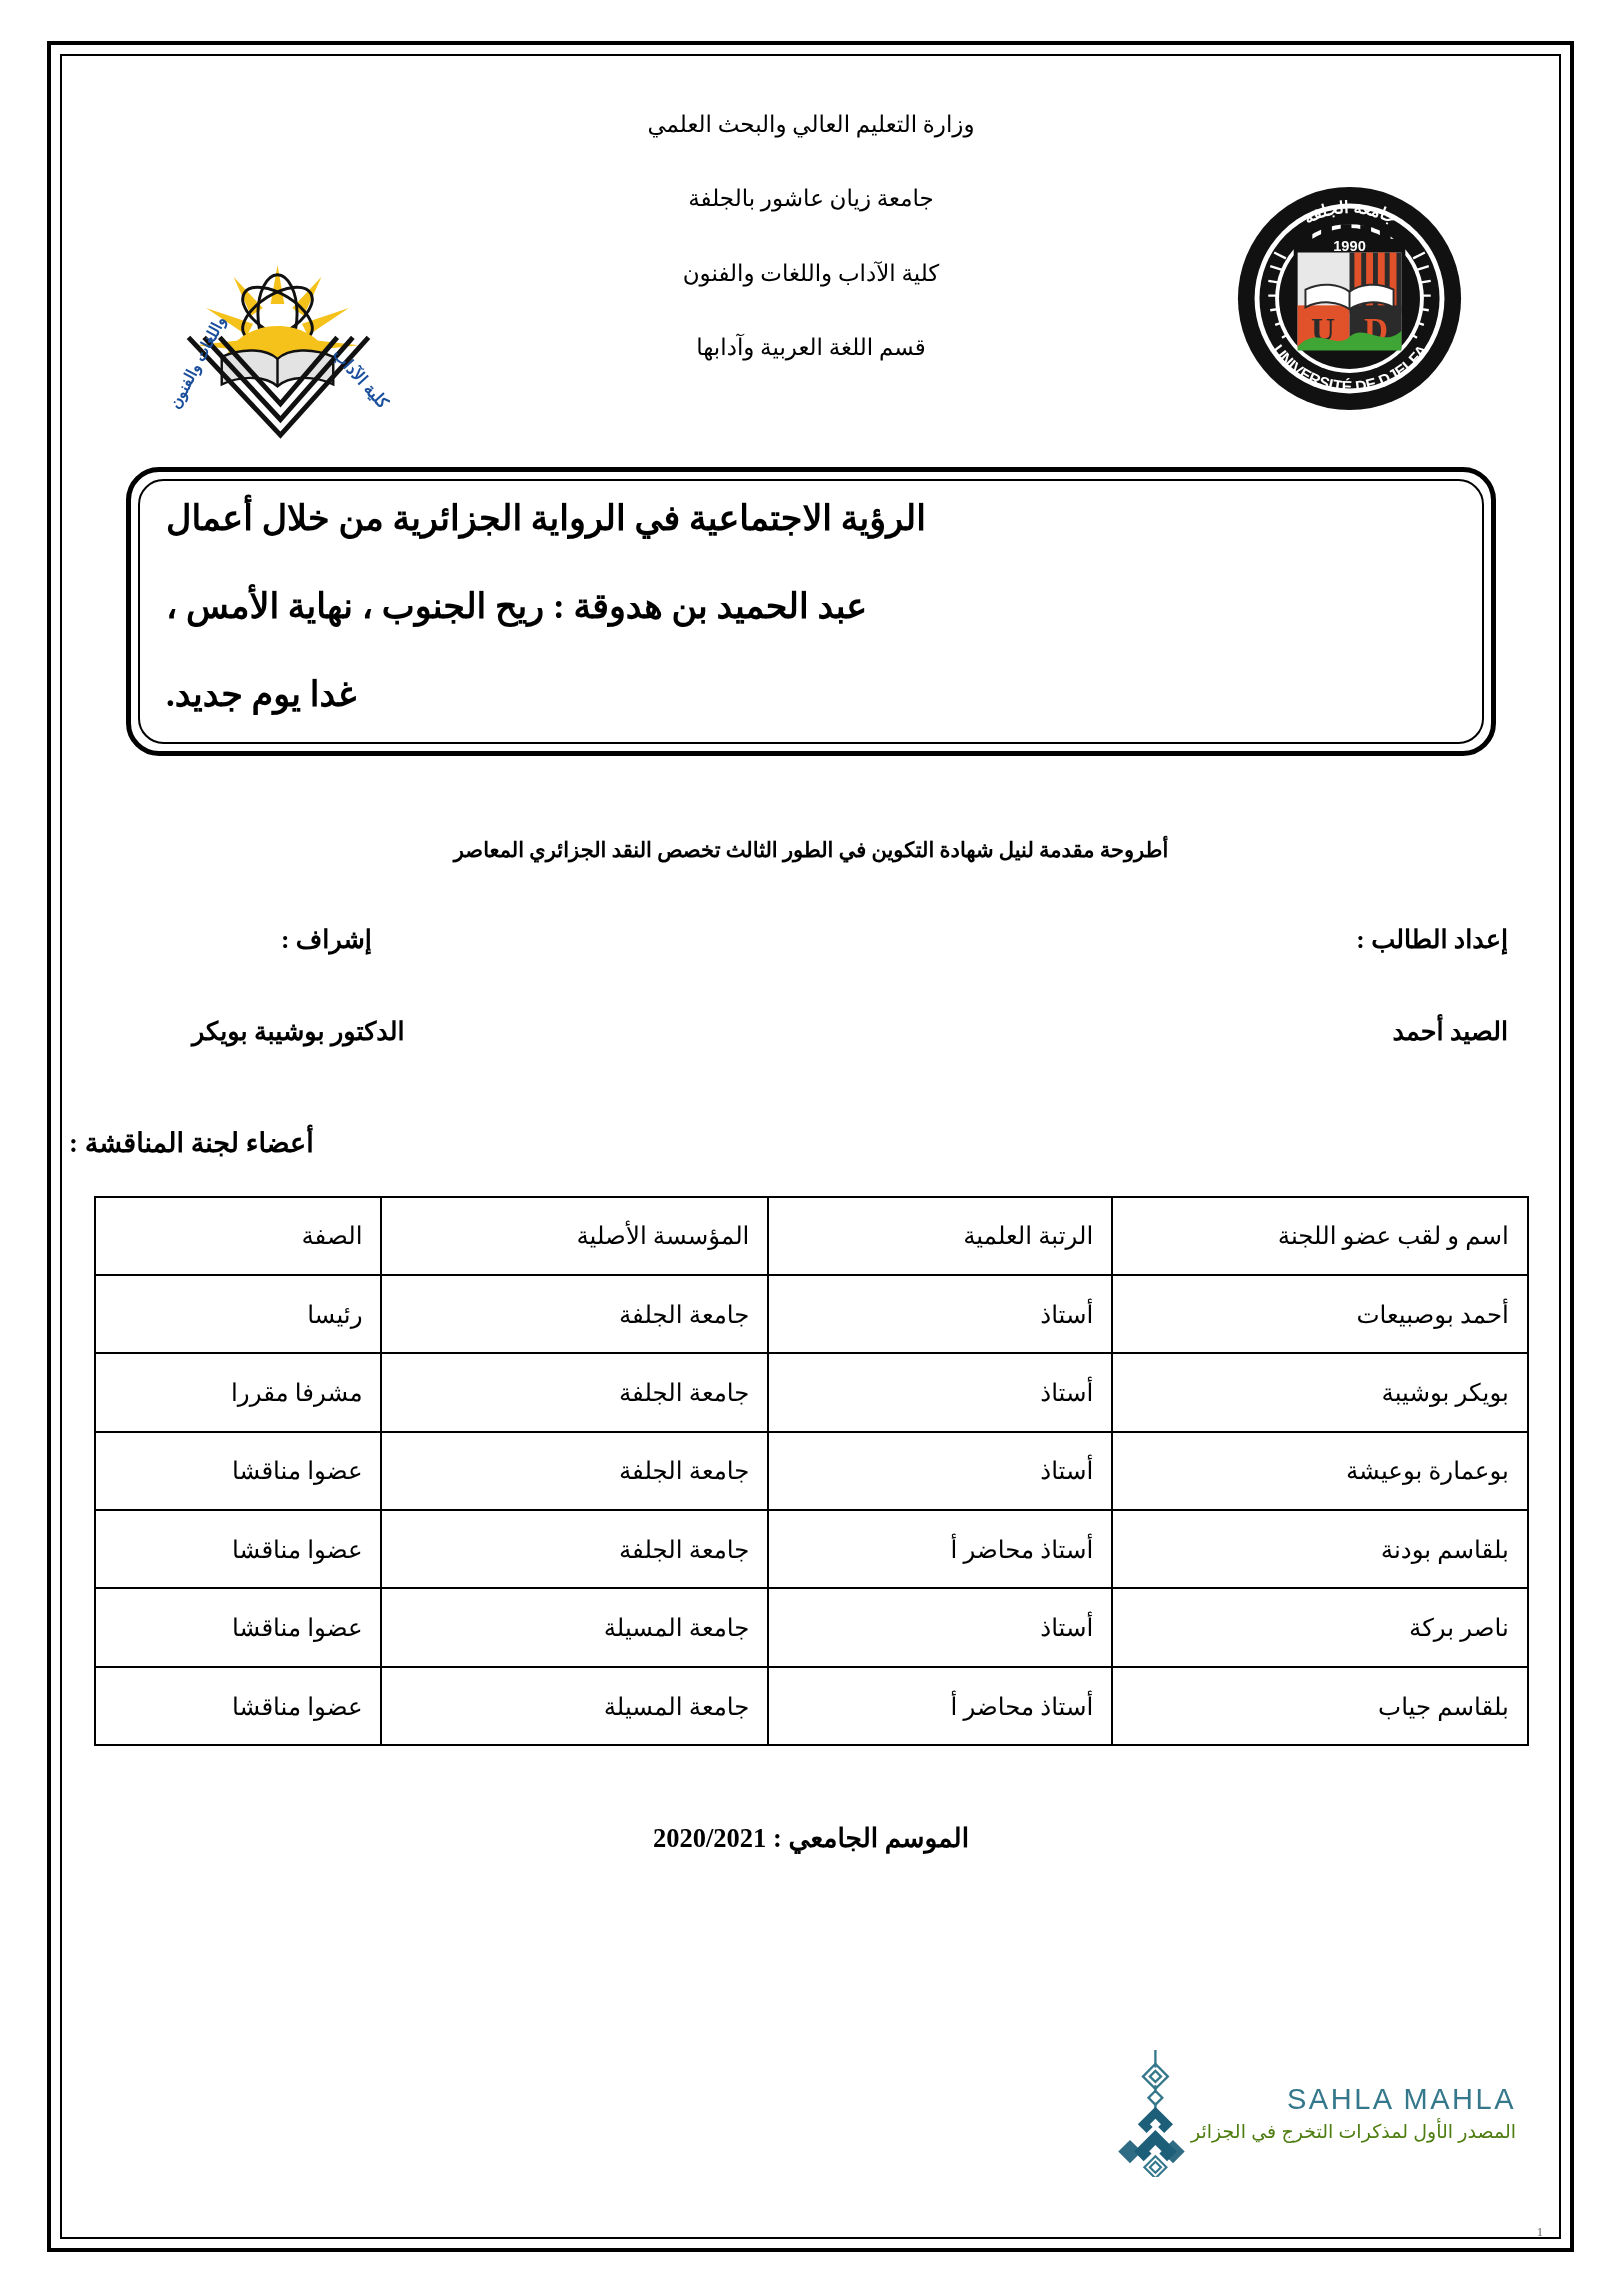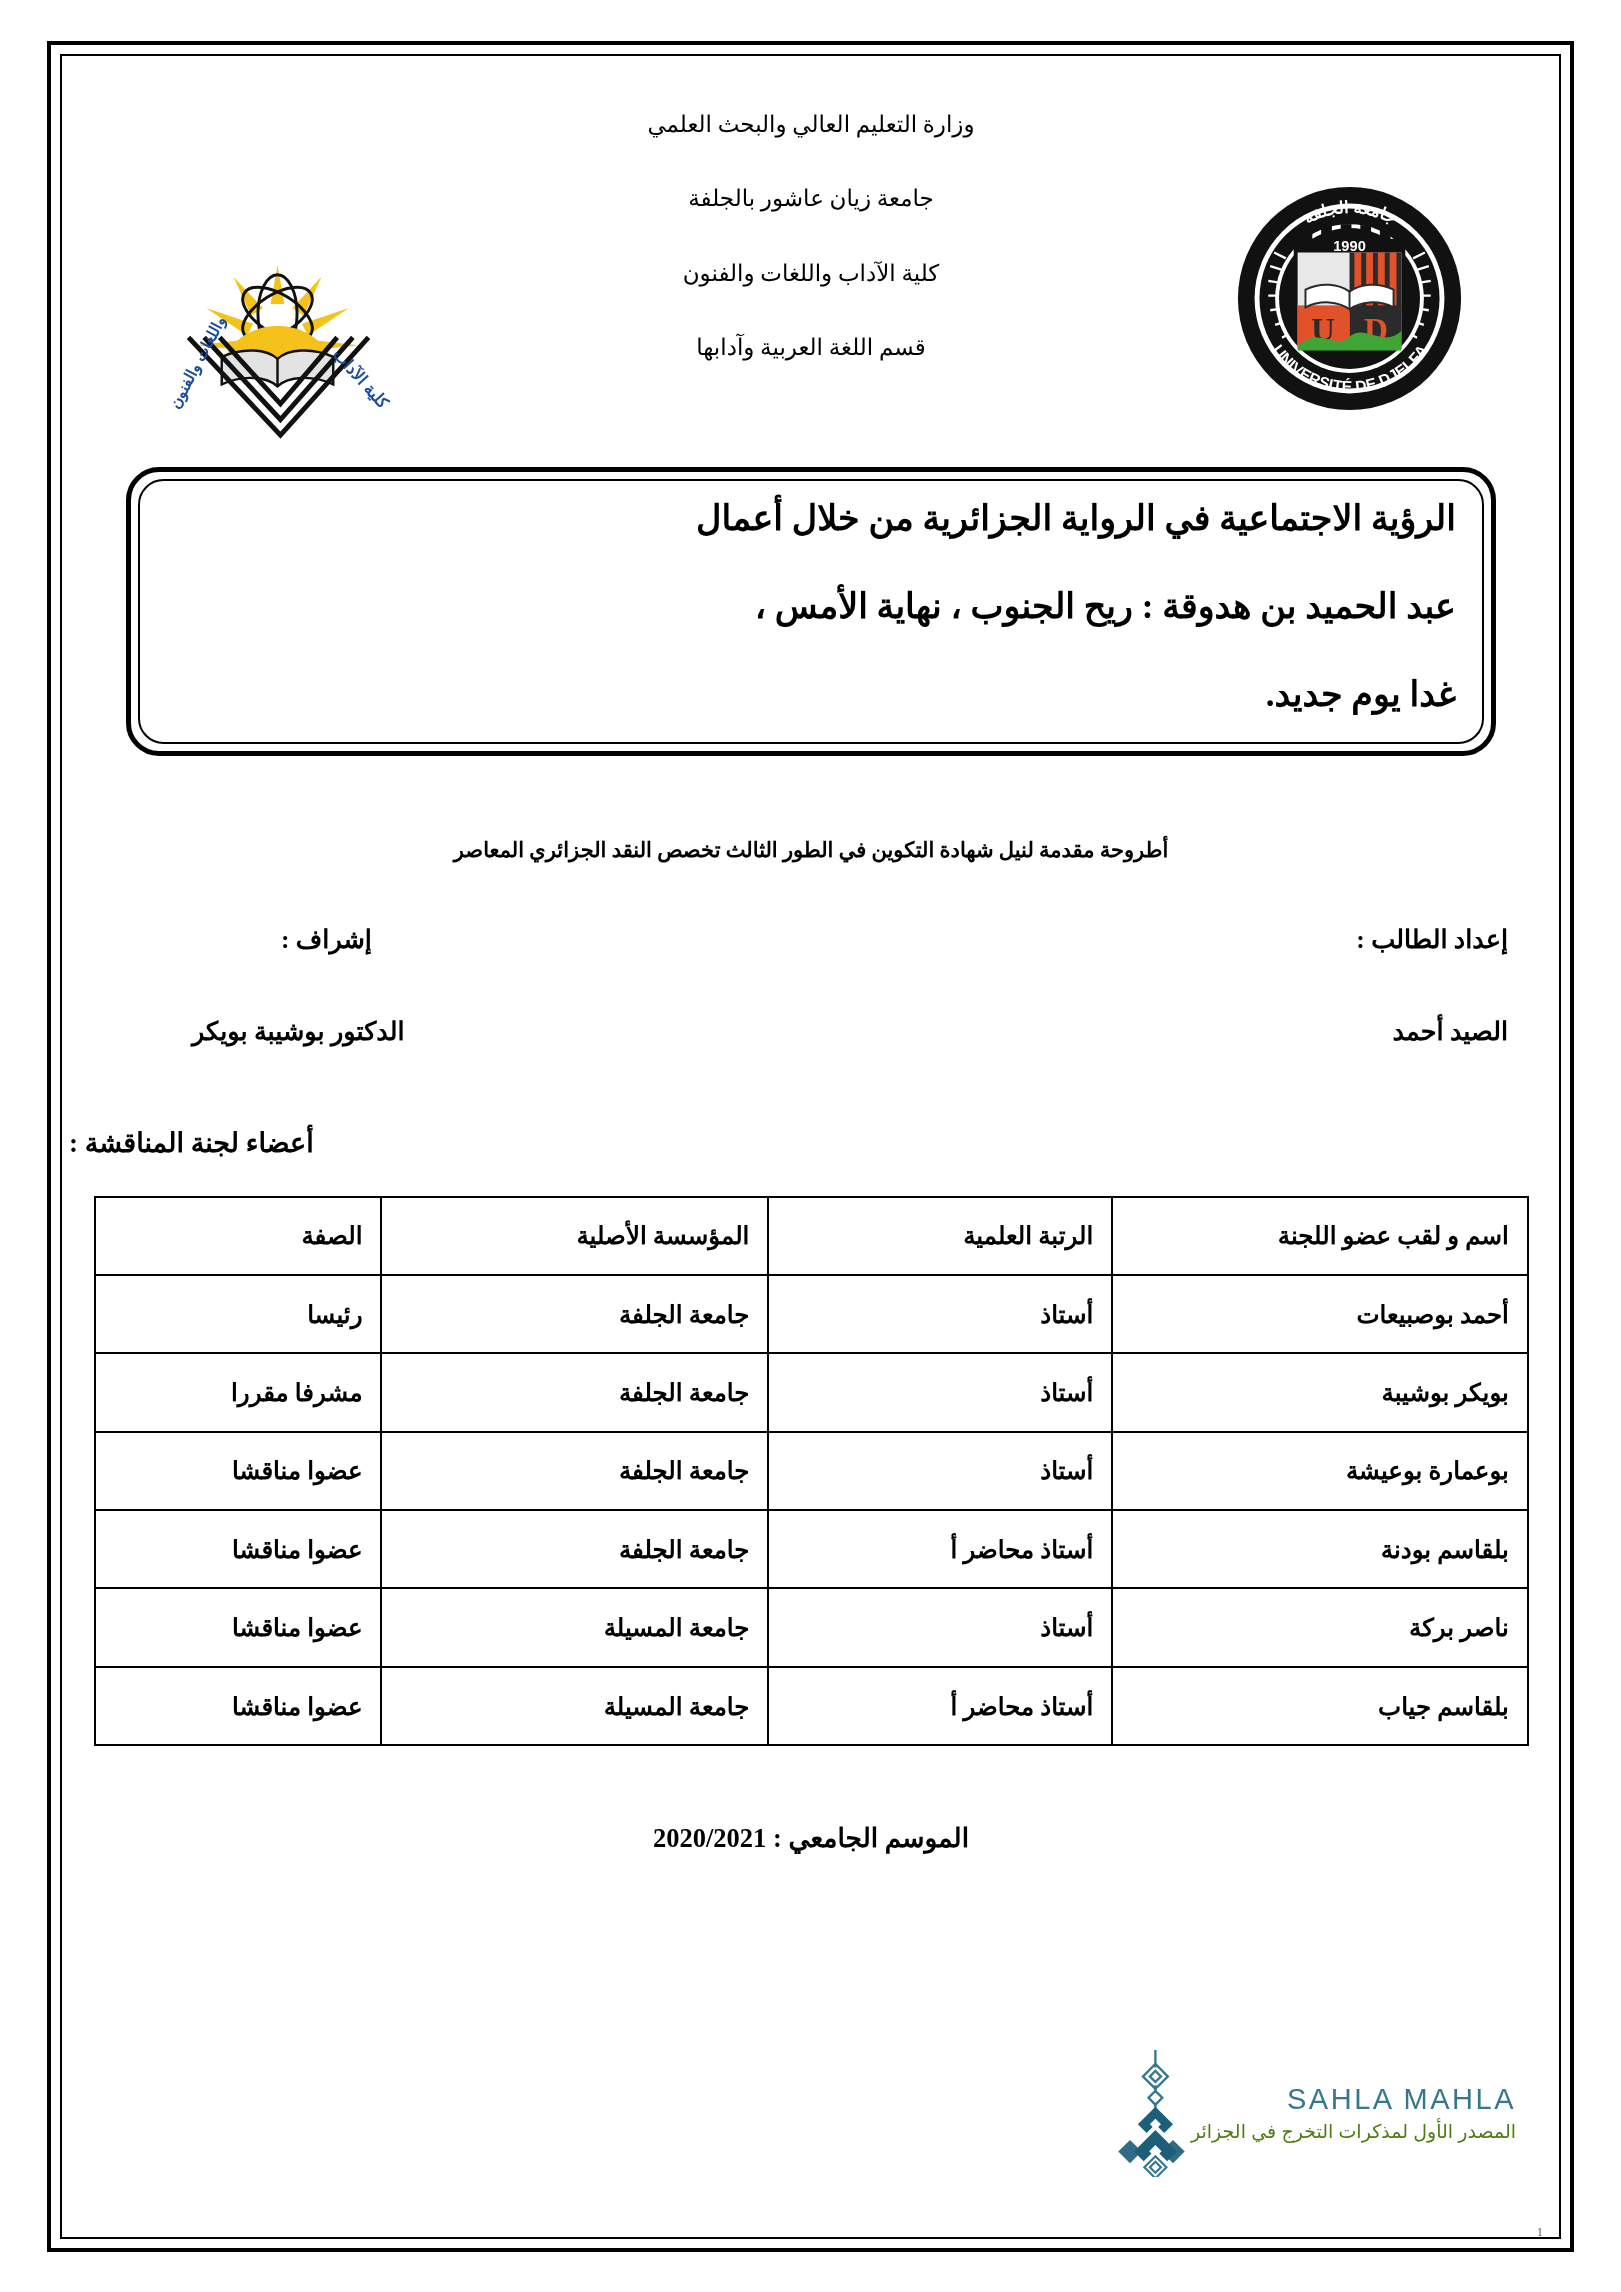--- a/index.html
+++ b/index.html
@@ -98,21 +98,21 @@
     content: "";
     position: absolute;
     left: 6.9px; right: 6.9px; top: 6.9px; bottom: 6.9px;
     border: 2px solid #000;
     border-radius: 25.5px;
     pointer-events: none;
   }
   .title-line {
     font-size: 35px;
     font-weight: bold;
-    text-align: right;
+    text-align: left;
     line-height: 1.0;
     margin-bottom: 53px;
   }
   .title-line:last-child { margin-bottom: 5.9px; }
 
   
   .degree-line {
     text-align: center;
     font-size: 21px;
     font-weight: bold;
@@ -146,21 +146,21 @@
   
   .jury-table {
     width: calc(100% - 49px);
     margin: 37px auto 0 auto;
     border-collapse: collapse;
     table-layout: fixed;
   }
   .jury-table th, .jury-table td {
     border: 2px solid #000;
     font-size: 24.5px;
-    font-weight: bold;
+    font-weight: normal;
     padding: 13.7px 17.6px;
     text-align: right;
     height: 49px;
     vertical-align: middle;
     white-space: nowrap;
   }
   .jury-table col.c-name { width: 29%; }
   .jury-table col.c-rank { width: 24%; }
   .jury-table col.c-inst { width: 27%; }
   .jury-table col.c-role { width: 20%; }

